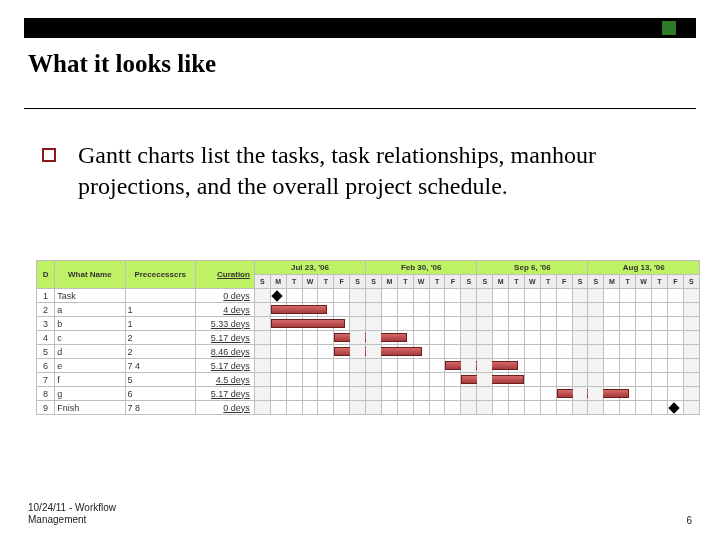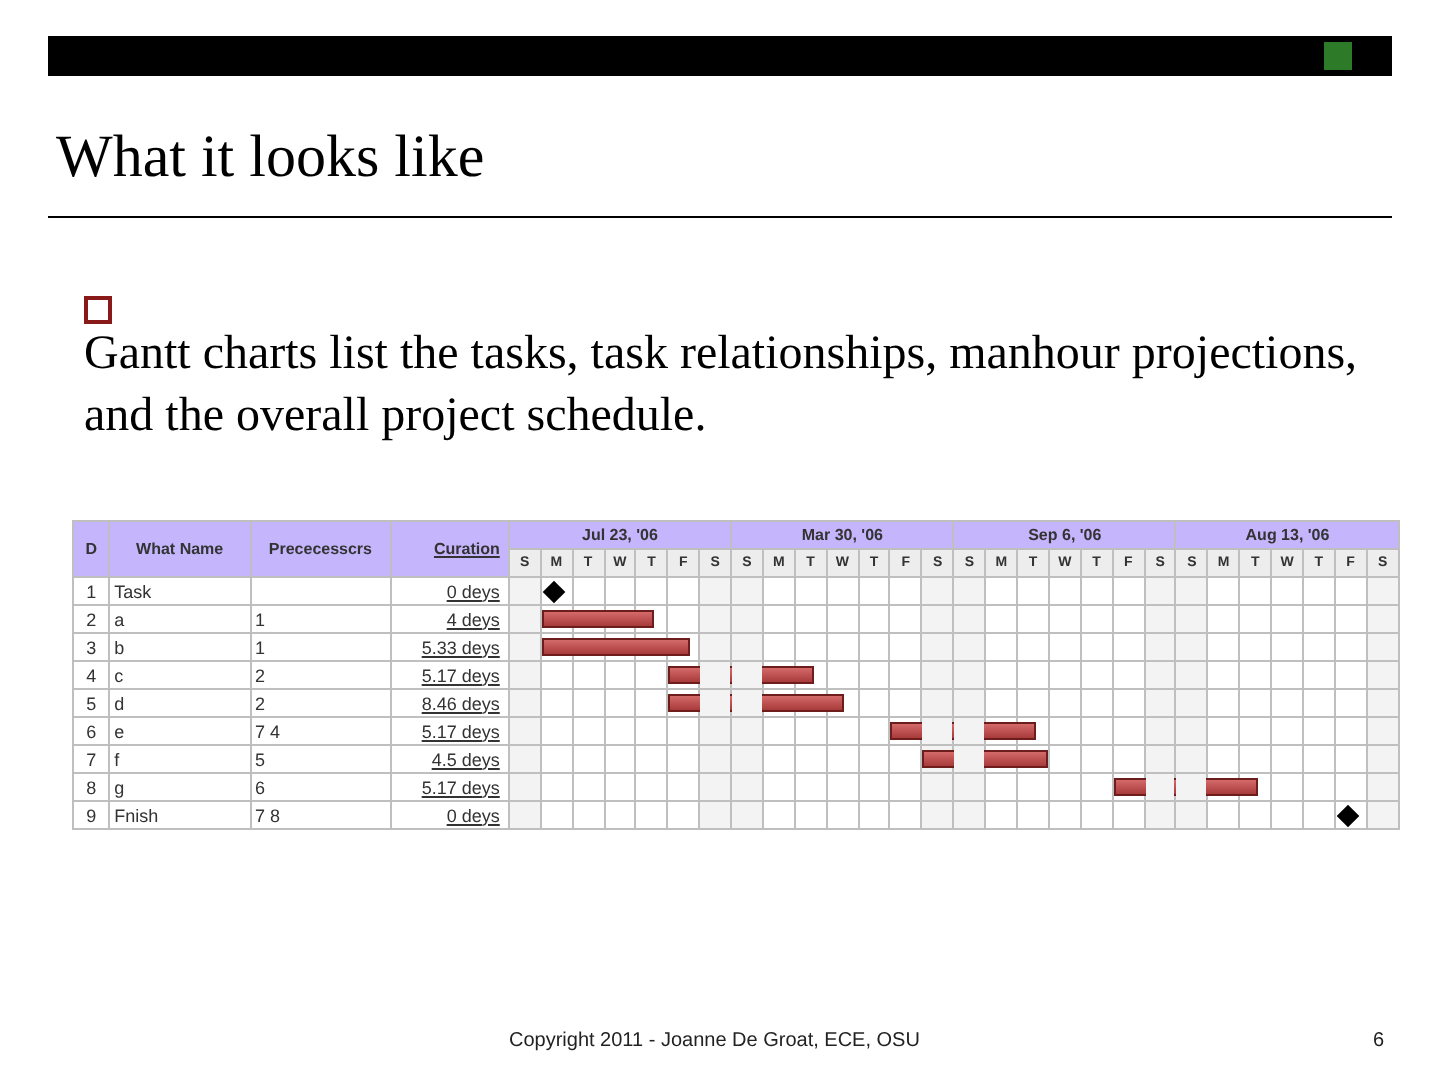--- a/index.html
+++ b/index.html
@@ -24,29 +24,29 @@
     width: 14px; height: 14px;
     background: #2d7a28;
   }
   .title-rule {
     position: absolute;
     left: 24px; right: 24px; top: 108px;
     border-top: 1px solid #000;
   }
   .title {
     position: absolute;
-    left: 28px; top: 62px;
-    font-size: 30px;
-    font-weight: normal;
+    left: 28px; top: 50px;
+    font-size: 25px;
+    font-weight: bold;
   }
   .body-area {
     position: absolute;
     left: 42px; top: 140px; right: 30px;
   }
-  .bullet-row { display: flex; align-items: flex-start; flex-direction: column; }
+  .bullet-row { display: flex; align-items: flex-start; }
   .bullet-icon {
     flex: 0 0 auto;
     width: 14px; height: 14px;
     border: 2px solid #8a1a1a;
     margin-top: 8px;
     margin-right: 22px;
   }
   .bullet-text {
     font-size: 24px;
     line-height: 1.3;
@@ -70,21 +70,21 @@
     overflow: hidden;
     white-space: nowrap;
   }
   .gantt thead th {
     background: #ededed;
     font-weight: bold;
     font-size: 8px;
     text-align: center;
   }
   .gantt thead .week-hdr th {
-    background: #c4b5fd;
+    background: #bef264;
     font-size: 8px;
   }
   .gantt .col-id   { width: 16px; text-align: center; }
   .gantt .col-task { width: 62px; }
   .gantt .col-pred { width: 62px; }
   .gantt .col-dur  { width: 52px; text-align: right; padding-right: 4px; text-decoration: underline; }
   .gantt .col-day  { width: 14px; text-align: center; font-size: 7px; padding: 0; }
   .timeline-cell {
     position: relative;
     padding: 0 !important;
@@ -173,21 +173,21 @@
         <col class="col-day">
       </colgroup>
     <thead>
       <tr class="week-hdr">
         <th rowspan="2" class="col-id">D</th>
         <th rowspan="2" class="col-task">What Name</th>
         <th rowspan="2" class="col-pred">Prececesscrs</th>
         <th rowspan="2" class="col-dur">Curation</th>
 
       <th colspan="7">Jul 23, '06</th>
-          <th colspan="7">Mar 30, '06</th>
+          <th colspan="7">Feb 30, '06</th>
           <th colspan="7">Sep 6, '06</th>
           <th colspan="7">Aug 13, '06</th>
         </tr>
       <tr>
           <th class="col-day">S</th>
           <th class="col-day">M</th>
           <th class="col-day">T</th>
           <th class="col-day">W</th>
           <th class="col-day">T</th>
           <th class="col-day">F</th>
@@ -538,15 +538,15 @@
           <td class="timeline-cell">
             <div class="milestone" style="left: 2px;"></div>
           </td>
           <td class="timeline-cell weekend"></td>
         </tr>
       </tbody>
   </table>
 </div>
 
 <div class="footer">
-  <div class="center">Copyright 2011 - Joanne De Groat, ECE, OSU</div>
+  <div class="left">10/24/11 - Workflow Management</div>
   <div class="right">6</div>
 </div>
 
 </body></html>

